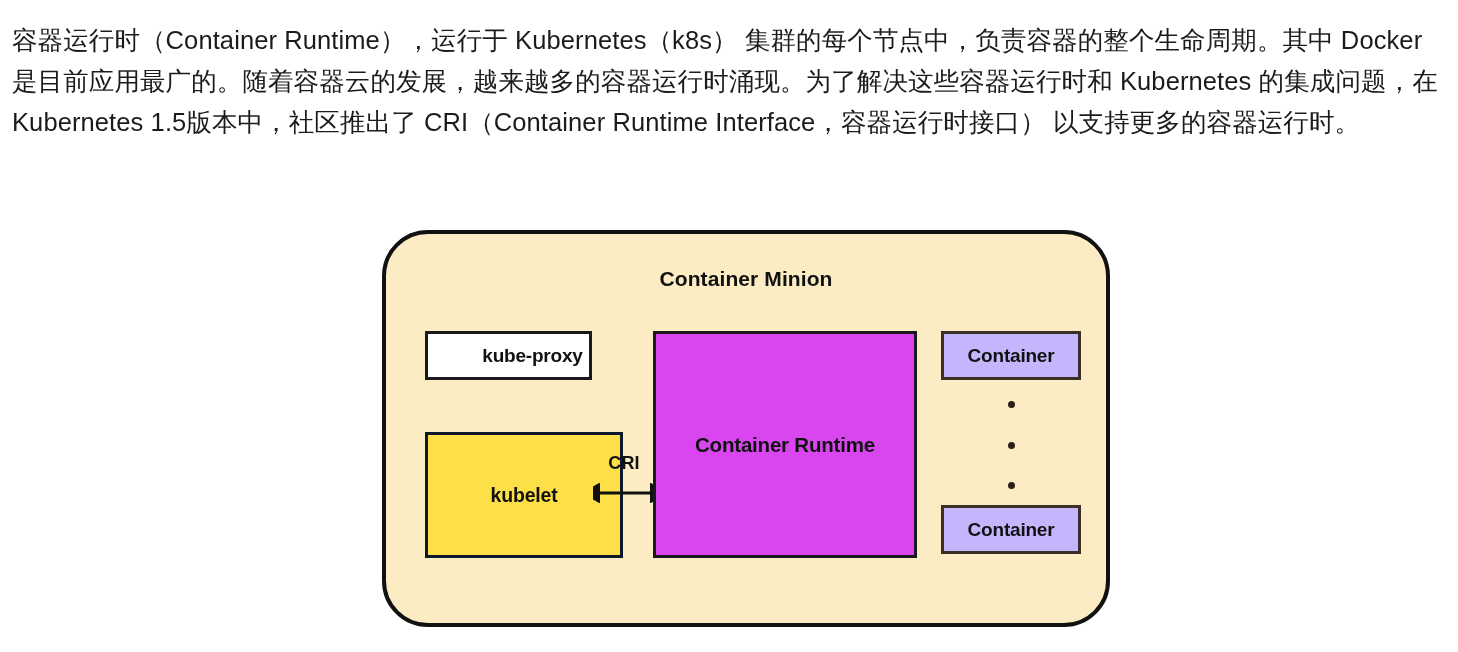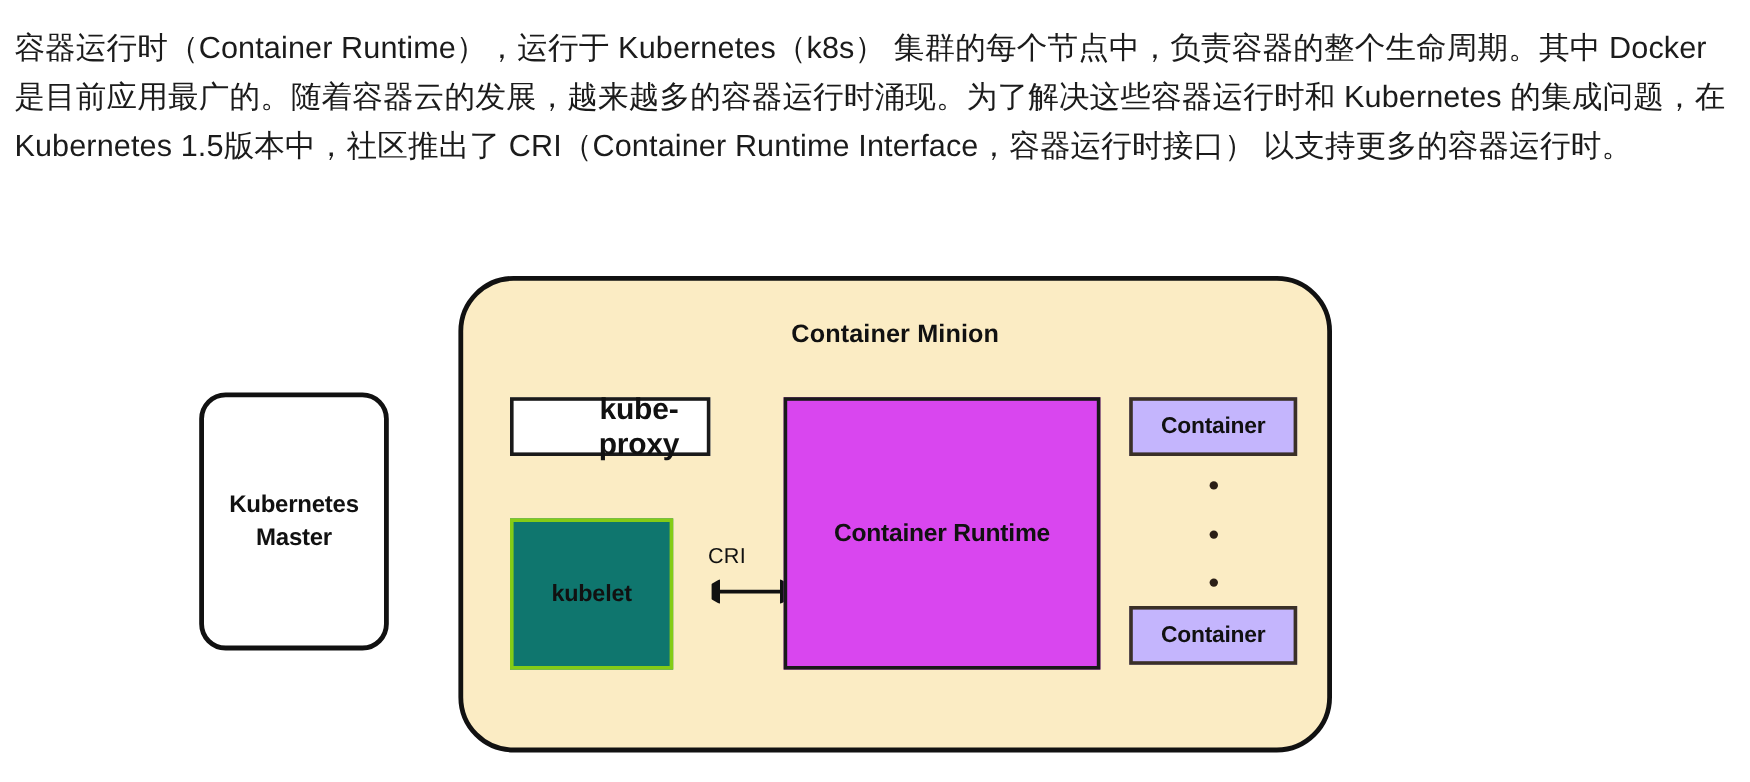--- a/index.html
+++ b/index.html
@@ -101,33 +101,33 @@
     top: 126px;
     width: 167px;
     height: 49px;
     background: #ffffff;
     border: 3px solid #1a1a1a;
     box-sizing: border-box;
   }
   #kube-proxy-node .node-label {
     top: 50%;
     transform: translateY(-50%);
-    font-size: 25px;
+    font-size: 19px;
     margin-left: 48px;
   }
 
   
   #kubelet-node {
     position: absolute;
     left: 425px;
     top: 227px;
-    width: 136px;
+    width: 198px;
     height: 126px;
-    background: #0f766e;
-    border: 3px solid #84cc16;
+    background: #fde047;
+    border: 3px solid #0f172a;
     box-sizing: border-box;
   }
   #kubelet-node .node-label {
     top: 50%;
     transform: translateY(-50%);
     font-size: 19.5px;
   }
 
   
   #container-runtime-node {
@@ -152,22 +152,23 @@
     left: 590px;
     top: 248px;
     width: 68px;
     height: 90px;
   }
   #cri-label {
     position: absolute;
     left: 0;
     right: 0;
     top: 0;
+    text-align: center;
     font-size: 18px;
-    font-weight: 400;
+    font-weight: 700;
     color: #111111;
     letter-spacing: 0.2px;
   }
   #cri-arrow {
     position: absolute;
     left: 3px;
     top: 30px;
     width: 64px;
     height: 20px;
   }
@@ -210,26 +211,20 @@
     border-radius: 50%;
   }
 </style>
 </head>
 <body>
 
 <div id="article-paragraph">容器运行时（Container Runtime），运行于 Kubernetes（k8s） 集群的每个节点中，负责容器的整个生命周期。其中 Docker 是目前应用最广的。随着容器云的发展，越来越多的容器运行时涌现。为了解决这些容器运行时和 Kubernetes 的集成问题，在 Kubernetes 1.5版本中，社区推出了 CRI（Container Runtime Interface，容器运行时接口） 以支持更多的容器运行时。</div>
 
 <div id="diagram">
 
-  <div id="master-node">
-    <div class="node-label">
-      <span>Kubernetes</span><br>
-      <span>Master</span>
-    </div>
-  </div>
 
   <div id="minion-container">
     <div id="minion-title">Container Minion</div>
   </div>
 
   <div id="kube-proxy-node">
     <div class="node-label">kube-proxy</div>
   </div>
 
   <div id="kubelet-node">

